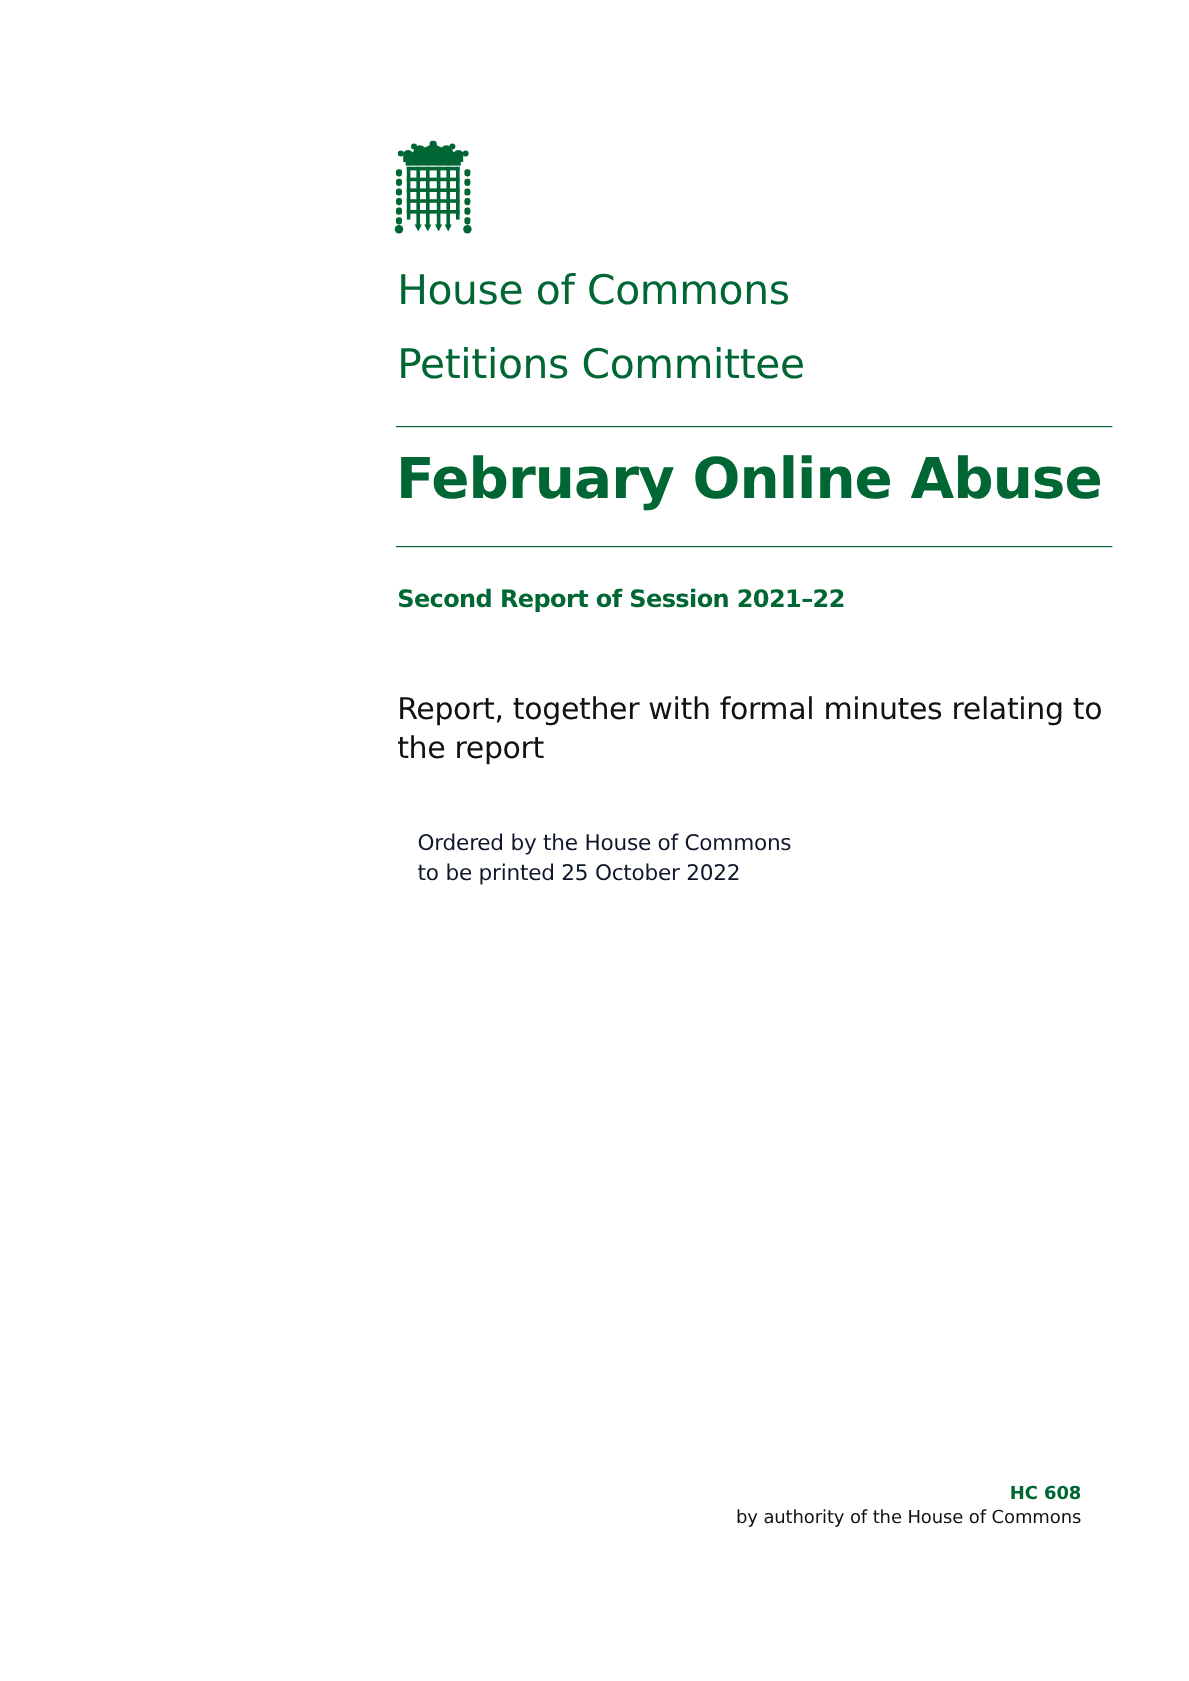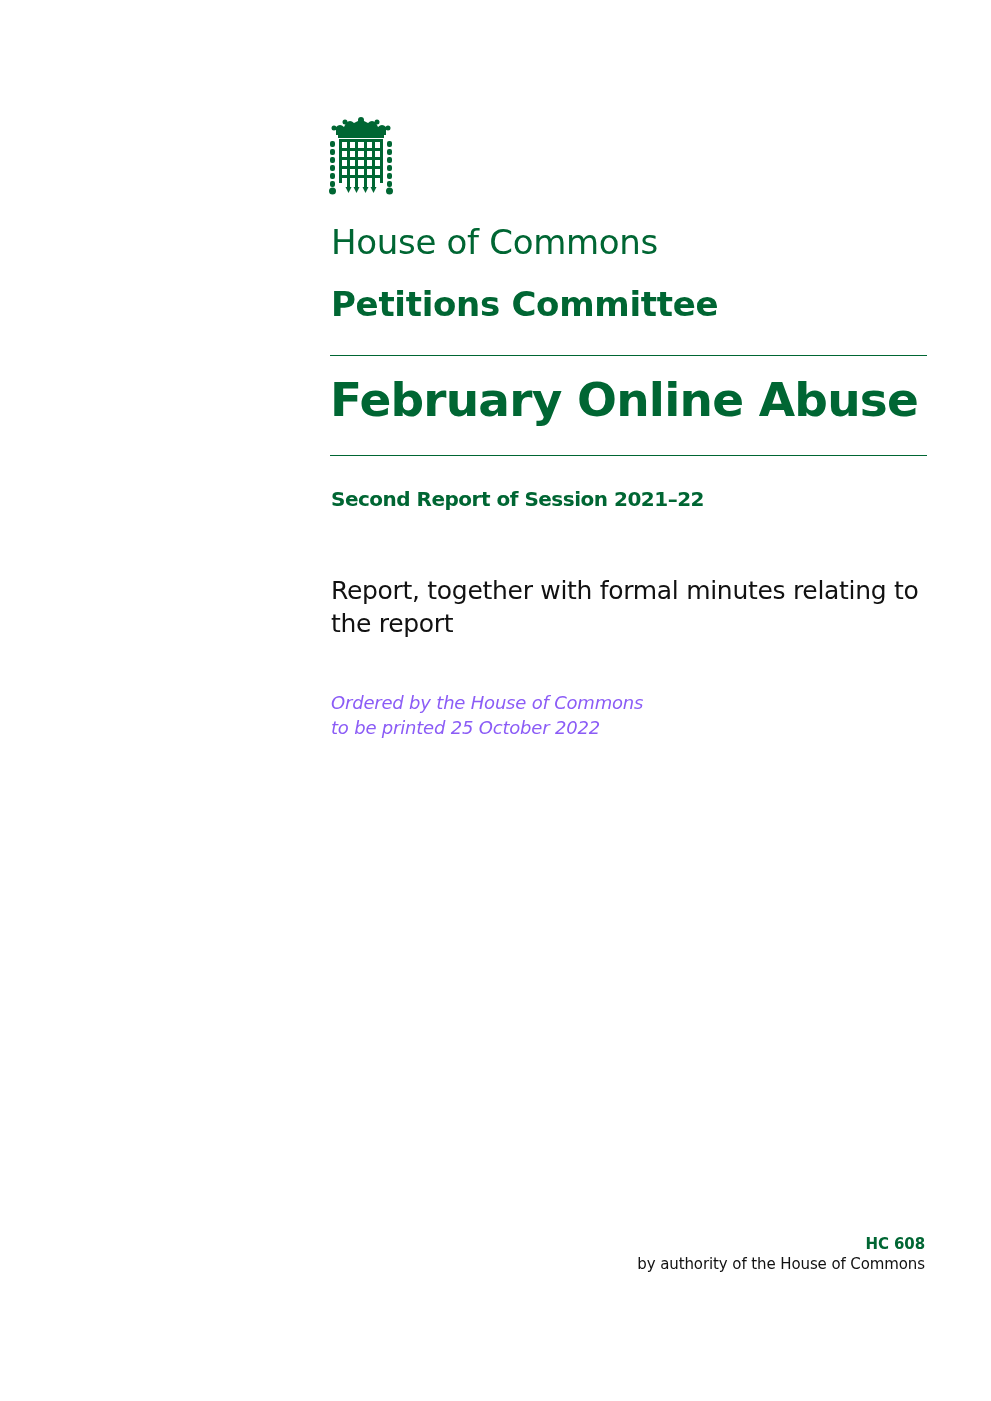--- a/index.html
+++ b/index.html
@@ -12,21 +12,20 @@
       height: 1401px;
       position: relative;
       overflow: hidden;
       font-family: "DejaVu Sans", "Liberation Sans", sans-serif;
     }
     .page {
       position: absolute;
       left: 0; top: 0;
       width: 965px; height: 1401px;
       background: #ffffff;
-      padding-left: 24px;
     }
     .logo {
       position: absolute;
       left: 328px;
       top: 117px;
       width: 66px;
       height: 79px;
     }
     .house {
       position: absolute;
@@ -37,21 +36,21 @@
       font-weight: normal;
       letter-spacing: -0.3px;
       white-space: nowrap;
     }
     .committee {
       position: absolute;
       left: 331px;
       top: 284px;
       font-size: 34px;
       color: #006633;
-      font-weight: bold;
+      font-weight: normal;
       letter-spacing: -0.3px;
       white-space: nowrap;
     }
     .rule {
       position: absolute;
       left: 330px;
       width: 597px;
       height: 0;
       border-top: 1px solid #006633;
     }
@@ -82,25 +81,24 @@
       left: 331px;
       top: 574px;
       width: 600px;
       font-size: 25px;
       color: #111111;
       line-height: 33px;
       letter-spacing: -0.3px;
     }
     .ordered {
       position: absolute;
-      left: 331px;
+      left: 348px;
       top: 690px;
       font-size: 18px;
-      font-style: italic;
-      color: #8b5cf6;
+      color: #0f172a;
       line-height: 25px;
       letter-spacing: -0.2px;
     }
     .footer {
       position: absolute;
       right: 64px;
       top: 1234px;
       text-align: right;
       font-size: 15px;
       color: #111111;

